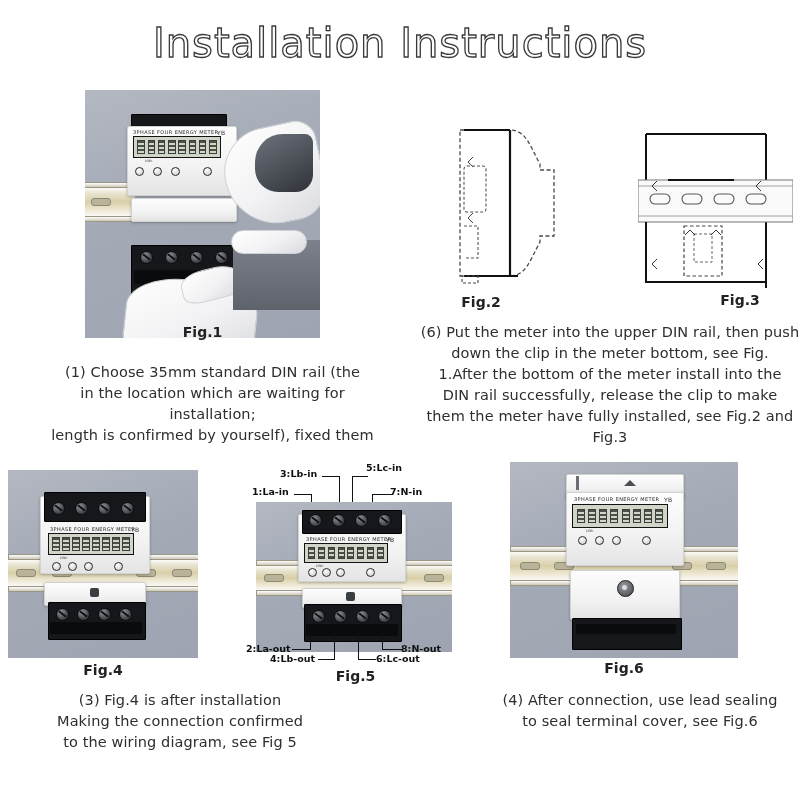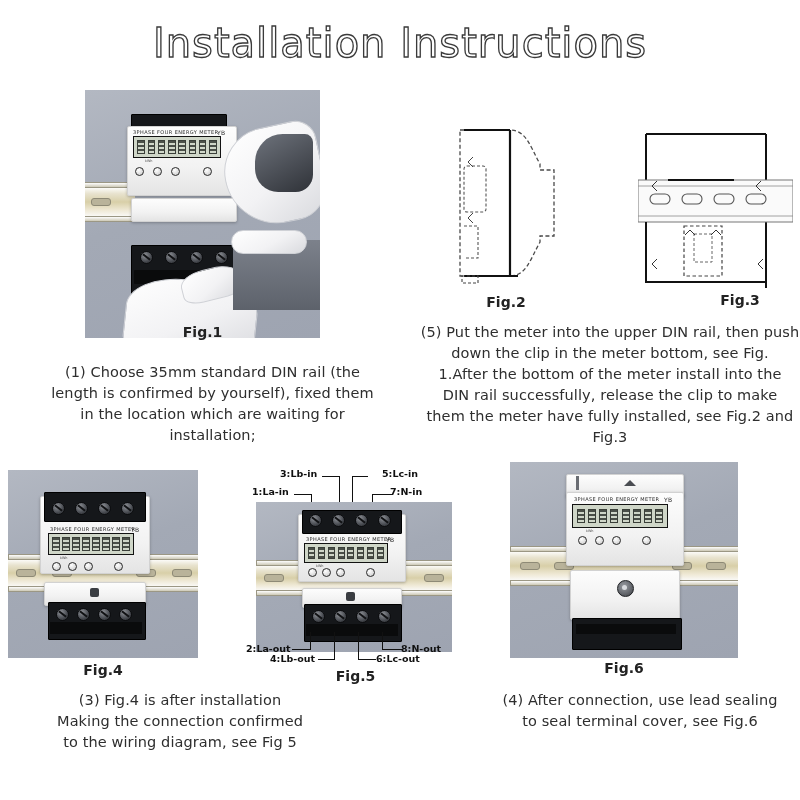--- a/index.html
+++ b/index.html
@@ -232,22 +232,22 @@
   <div class="glove" style="left:40px;top:190px;width:130px;height:70px;border-radius:44% 40% 10% 14%;transform:rotate(6deg);"></div>
   <div class="glove" style="left:96px;top:178px;width:60px;height:30px;border-radius:40% 46% 30% 30%;transform:rotate(-14deg);"></div>
 
   <div style="position:absolute;left:148px;top:150px;width:92px;height:70px;background:linear-gradient(180deg,#7c818b,#5d626b);"></div>
   <div class="glove" style="left:146px;top:140px;width:74px;height:22px;border-radius:16px;"></div>
 </div>
 <div class="fig-label" style="left:85px;top:324px;width:235px;">Fig.1</div>
 
 <div class="caption" style="left:40px;top:362px;width:345px;">
   <div>(1) Choose 35mm standard DIN rail (the</div>
+  <div>in the location which are waiting for installation;</div>
   <div>length is confirmed by yourself), fixed them</div>
-  <div>in the location which are waiting for installation;</div>
 </div>
 
 <div class="lineart" style="left:448px;top:118px;width:150px;height:175px;">
   <svg width="150" height="175" viewBox="0 0 150 175">
 
     <path d="M12,12 L62,12 C78,12 82,28 92,46 L92,52 L106,52 L106,118 L92,118 L92,124 C82,142 78,158 62,158 L12,158 Z" fill="none" stroke="#4a4a4a" stroke-width="1.3" stroke-dasharray="4,2.5"></path>
 
     <line x1="62" y1="12" x2="62" y2="158" stroke="#111" stroke-width="2.2"></line>
 
     <line x1="16" y1="12" x2="62" y2="12" stroke="#111" stroke-width="1.8"></line>
@@ -257,21 +257,21 @@
     <rect x="16" y="48" width="22" height="46" rx="3" fill="none" stroke="#555" stroke-width="1.1" stroke-dasharray="3,2"></rect>
 
     <path d="M16,108 L30,108 L30,140 L16,140" fill="none" stroke="#555" stroke-width="1.1" stroke-dasharray="3,2"></path>
 
     <rect x="14" y="158" width="16" height="7" fill="none" stroke="#444" stroke-width="1.1" stroke-dasharray="3,2"></rect>
 
     <path d="M20,44 l5,-5 M20,44 l5,5" fill="none" stroke="#444" stroke-width="1"></path>
     <path d="M20,100 l5,-5 M20,100 l5,5" fill="none" stroke="#444" stroke-width="1"></path>
   </svg>
 </div>
-<div class="fig-label" style="left:451px;top:294px;width:110px;">Fig.2</div>
+<div class="fig-label" style="left:426px;top:294px;width:110px;">Fig.2</div>
 
 <div class="lineart" style="left:638px;top:130px;width:155px;height:162px;">
   <svg width="155" height="162" viewBox="0 0 155 162">
 
     <path d="M8,4 L8,50 M8,4 L128,4 M128,4 L128,158" fill="none" stroke="#111" stroke-width="2"></path>
 
     <rect x="0" y="50" width="155" height="42" fill="#fafafa" stroke="#777" stroke-width="1"></rect>
     <line x1="0" y1="56" x2="155" y2="56" stroke="#8c8c8c" stroke-width="0.8"></line>
     <line x1="0" y1="86" x2="155" y2="86" stroke="#8c8c8c" stroke-width="0.8"></line>
 
@@ -291,21 +291,21 @@
     <path d="M78,100 l-5,5 M78,100 l5,5" fill="none" stroke="#333" stroke-width="1"></path>
     <path d="M14,134 l5,-5 M14,134 l5,5" fill="none" stroke="#333" stroke-width="1"></path>
     <path d="M120,134 l5,-5 M120,134 l5,5" fill="none" stroke="#333" stroke-width="1"></path>
     <path d="M14,56 l5,-5 M14,56 l5,5" fill="none" stroke="#333" stroke-width="1"></path>
     <path d="M118,56 l5,-5 M118,56 l5,5" fill="none" stroke="#333" stroke-width="1"></path>
   </svg>
 </div>
 <div class="fig-label" style="left:690px;top:292px;width:100px;">Fig.3</div>
 
 <div class="caption" style="left:420px;top:322px;width:380px;">
-  <div>(5) Put the meter into the upper DIN rail, then push</div>
+  <div>(6) Put the meter into the upper DIN rail, then push</div>
   <div>down the clip in the meter bottom, see Fig.</div>
   <div>1.After the bottom of the meter install into the</div>
   <div>DIN rail successfully, release the clip to make</div>
   <div>them the meter have fully installed, see Fig.2 and Fig.3</div>
 </div>
 
 <div class="photo grad" style="left:8px;top:470px;width:190px;height:188px;">
 
   <div class="din" style="left:0px;top:88px;width:190px;height:28px;">
     <div class="slot" style="left:8px;"></div>
@@ -353,21 +353,21 @@
   <div class="screw" style="left:90px;top:138px;"></div>
   <div class="screw" style="left:111px;top:138px;"></div>
   <div style="position:absolute;left:42px;top:152px;width:92px;height:12px;background:#0a0b0c;"></div>
 </div>
 <div class="fig-label" style="left:8px;top:662px;width:190px;">Fig.4</div>
 
 <div style="position:absolute;left:248px;top:462px;width:215px;height:210px;">
 
   <div class="callout" style="left:4px;top:24px;">1:La-in</div>
   <div class="callout" style="left:32px;top:6px;">3:Lb-in</div>
-  <div class="callout" style="left:118px;top:6px;margin-left:16px;">5:Lc-in</div>
+  <div class="callout" style="left:118px;top:0;">5:Lc-in</div>
   <div class="callout" style="left:142px;top:24px;">7:N-in</div>
 
   <div class="lead h" style="left:46px;top:32px;width:18px;"></div>
   <div class="lead v" style="left:63px;top:32px;height:20px;"></div>
 
   <div class="lead h" style="left:74px;top:14px;width:18px;"></div>
   <div class="lead v" style="left:91px;top:14px;height:38px;"></div>
 
   <div class="lead h" style="left:104px;top:14px;width:16px;"></div>
   <div class="lead v" style="left:104px;top:14px;height:38px;"></div>

